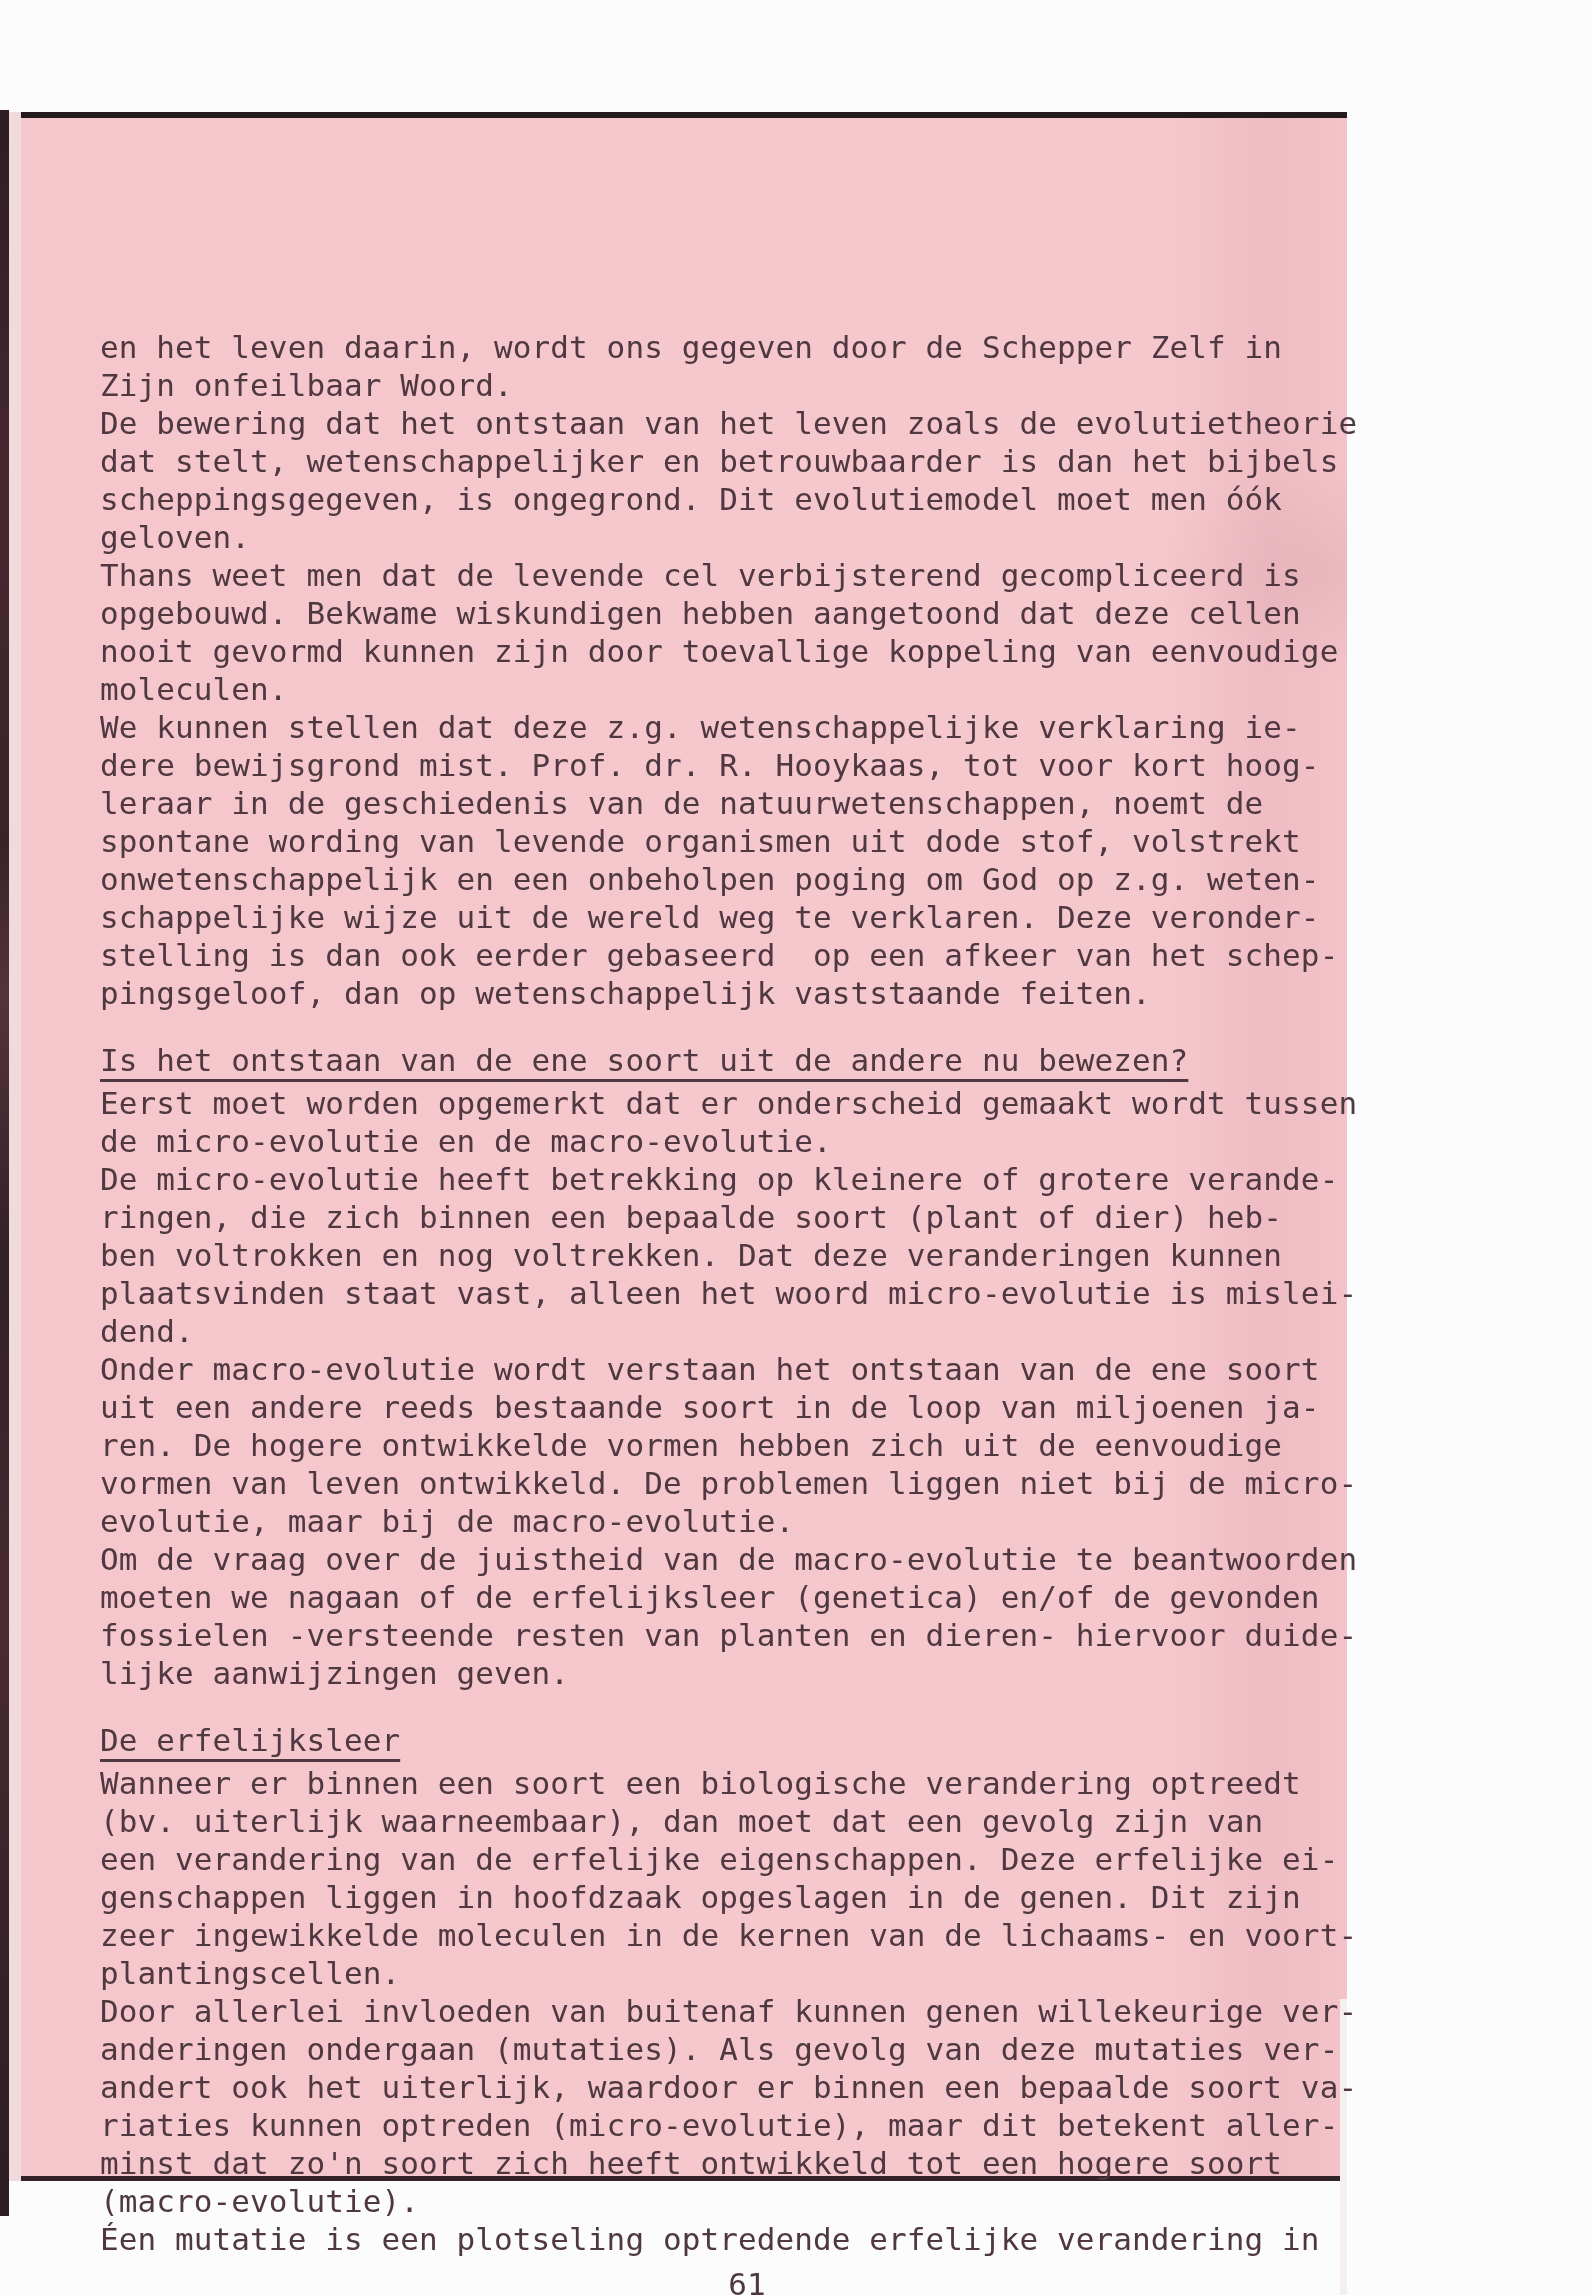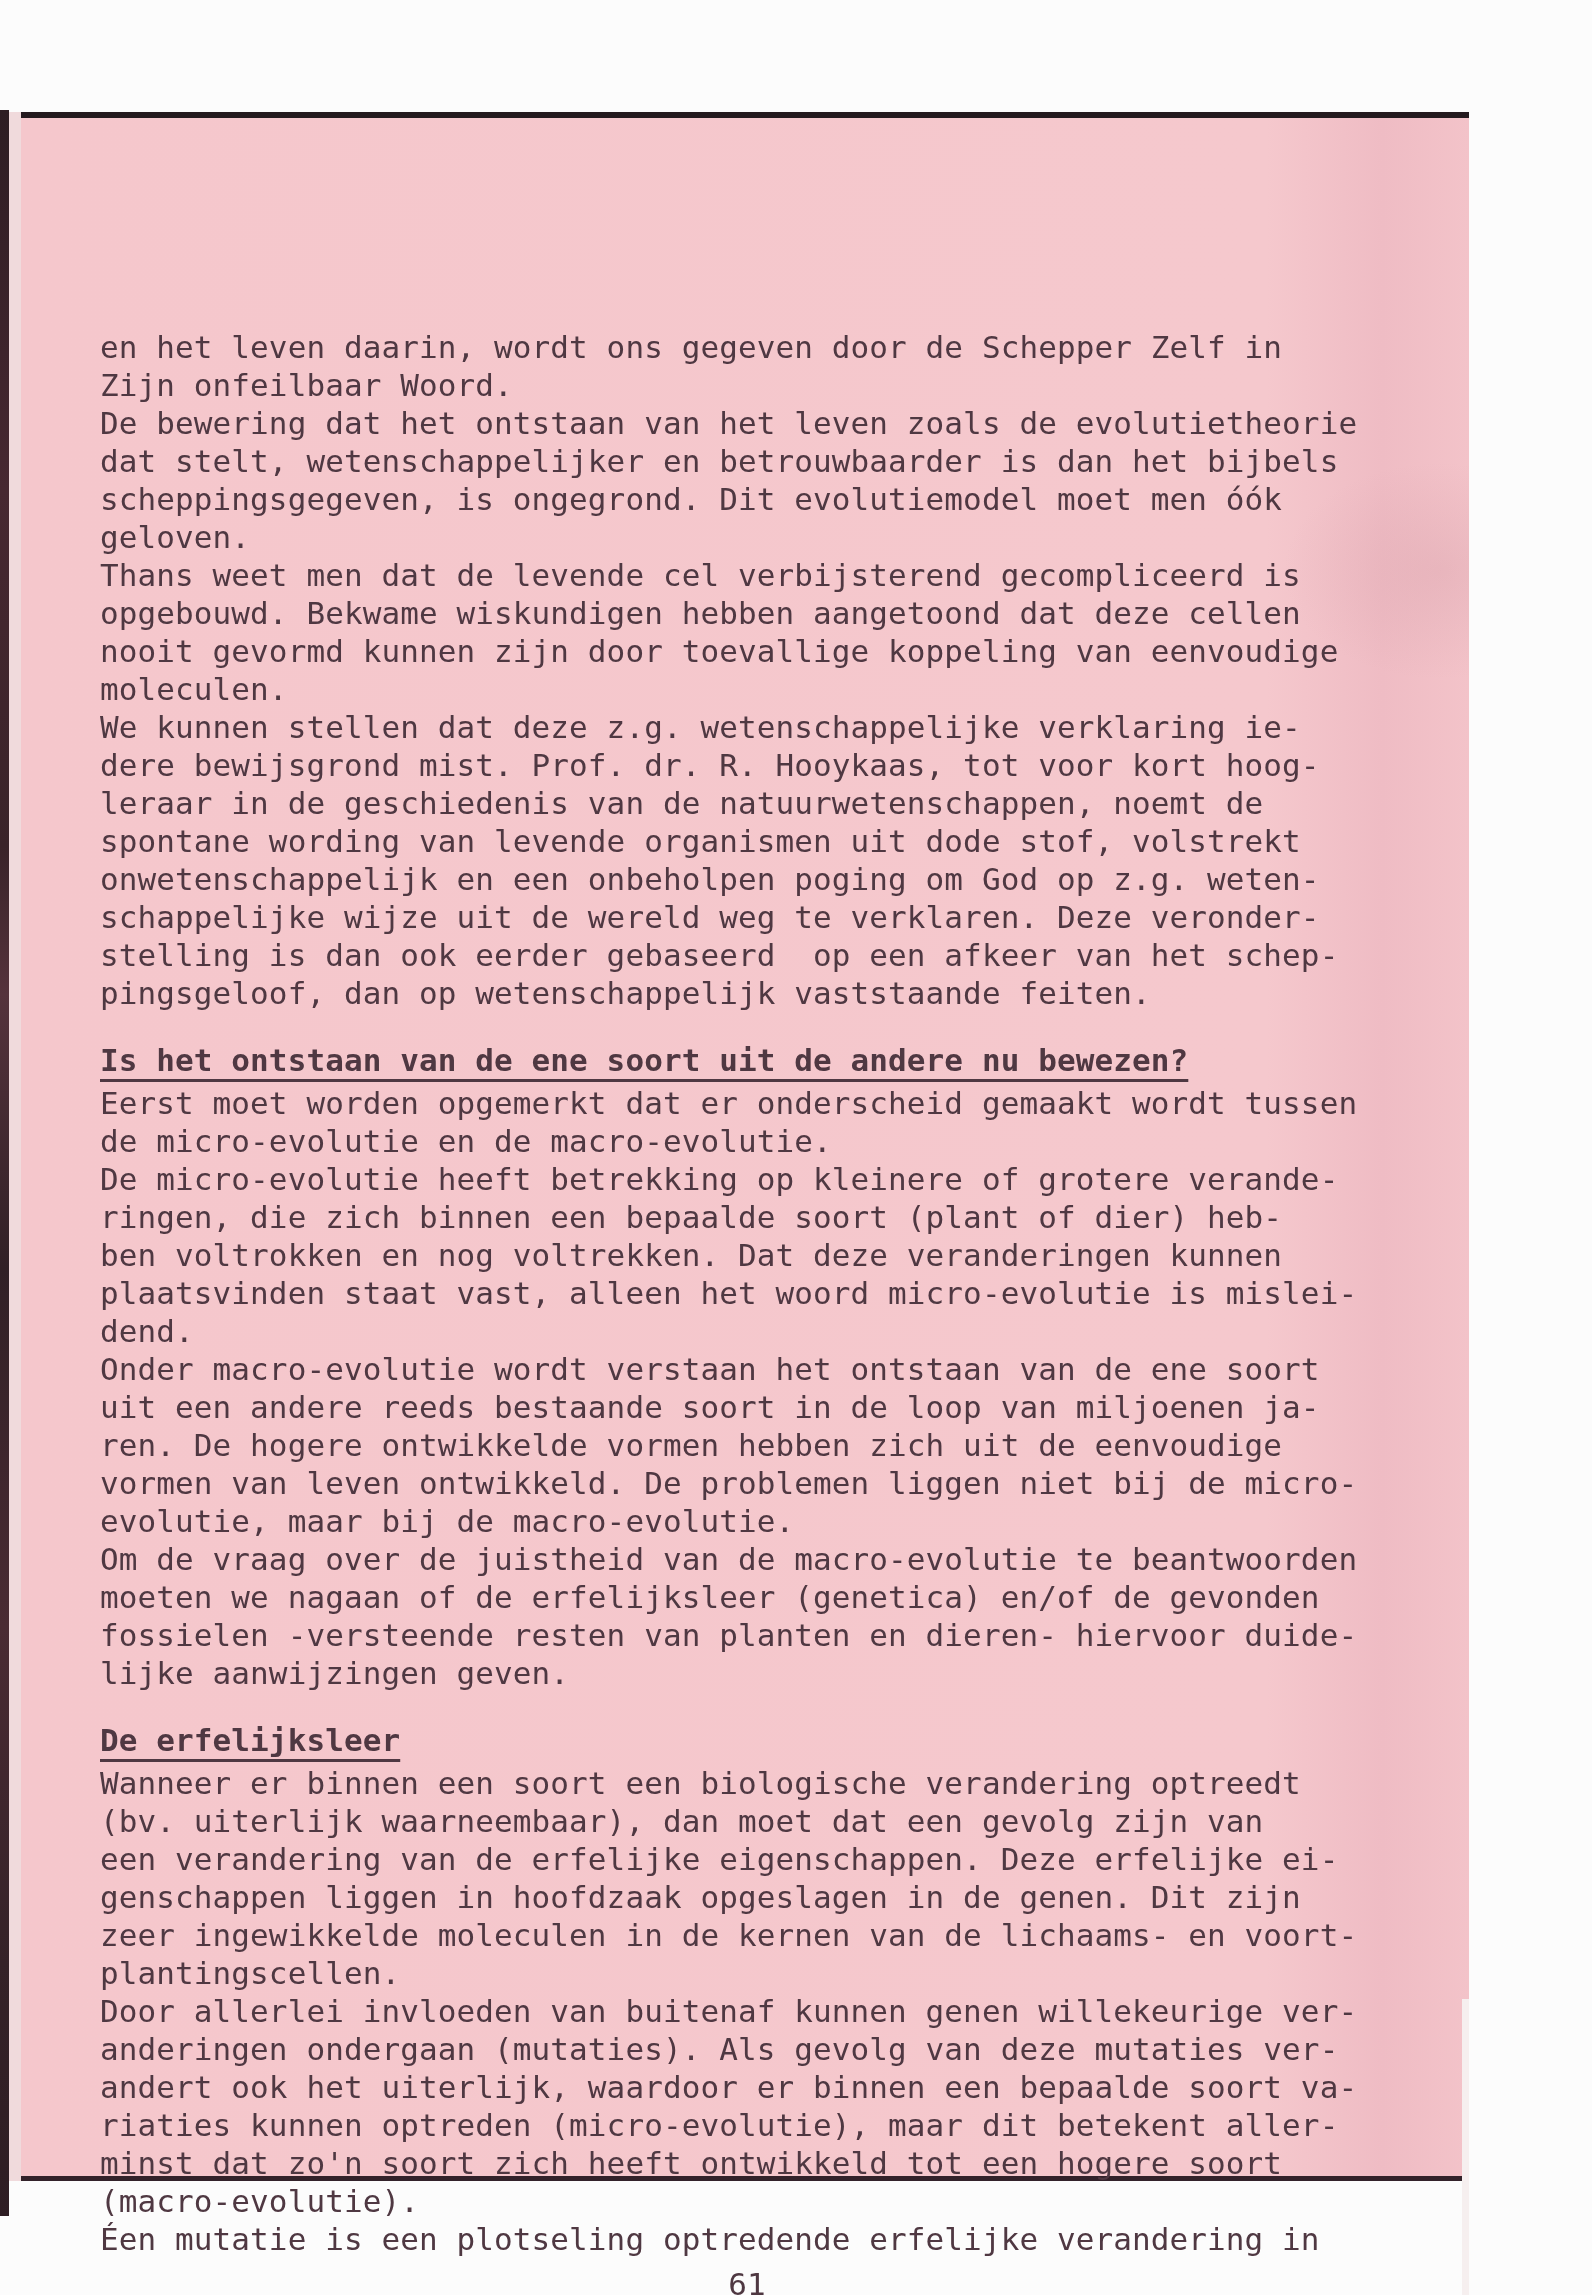--- a/index.html
+++ b/index.html
@@ -37,21 +37,21 @@
     top: 112px;
     width: 12px;
     height: 2069px;
     background: #f0dadc;
   }
   
   .page {
     position: absolute;
     left: 21px;
     top: 112px;
-    width: 1448px;
+    width: 1326px;
     height: 2069px;
     background:
       radial-gradient(ellipse 224px 155px at 98% 22%, rgba(190,130,142,0.18), rgba(190,130,142,0) 70%),
       linear-gradient(to right,
         #f5c7cc 0%, #f5c8cd 86%, #efbcc4 94%, #f3c3c9 100%);
     border-top: 6px solid #241a1e;
     border-bottom: 5.2px solid #33222a;
     box-sizing: border-box;
   }
   
@@ -74,21 +74,20 @@
     white-space: pre;
     letter-spacing: 0.1px;
   }
   .line {
     height: 38px;
   }
   .heading {
     margin-top: 29px;
     margin-bottom: 5.2px;
     height: 38px;
-    font-weight: bold;
   }
   .heading span {
     text-decoration: underline;
     text-decoration-thickness: 2.6px;
     text-underline-offset: 7.8px;
   }
   .page-number {
     margin-top: 7px;
     text-align: center;
   }

